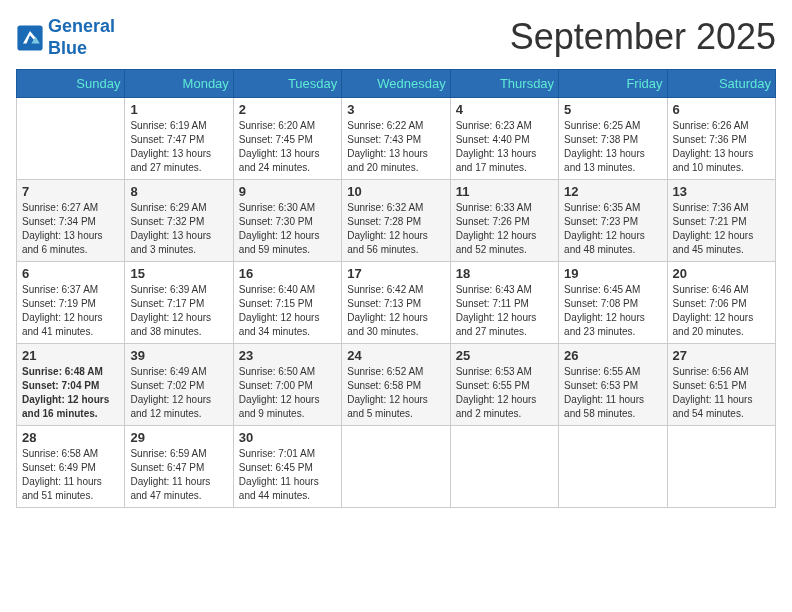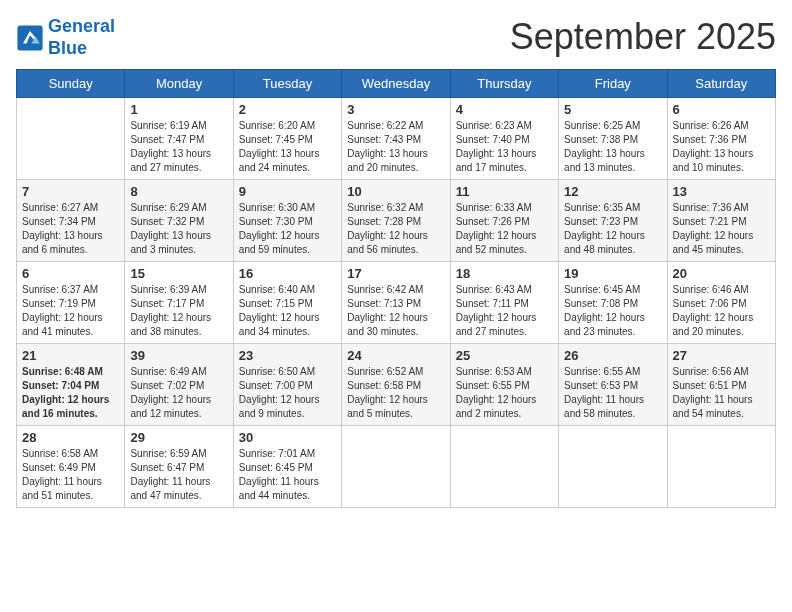--- a/index.html
+++ b/index.html
@@ -48,23 +48,23 @@
       font-size: 14px;
       color: #555;
     }
     table {
       width: 100%;
       border-collapse: collapse;
       font-size: 11px;
     }
     thead tr th {
       background-color: #2a6db5;
-      color: #ffffff;
+      color: #5eead4;
       padding: 6px 4px;
-      text-align: center;
+      text-align: right;
       font-size: 13px;
       font-weight: normal;
       border: 1px solid #1a5a9a;
     }
     tbody tr td {
       border: 1px solid #ccc;
       vertical-align: top;
       padding: 4px 5px;
       height: 80px;
       width: 107px;
@@ -143,21 +143,21 @@
         <td>
           <span class="day-number">3</span>
           <div class="day-info" style="white-space: pre-line;">Sunrise: 6:22 AM
 Sunset: 7:43 PM
 Daylight: 13 hours
 and 20 minutes.</div>
         </td>
         <td>
           <span class="day-number">4</span>
           <div class="day-info" style="white-space: pre-line;">Sunrise: 6:23 AM
-Sunset: 7:40 PM
+Sunset: 4:40 PM
 Daylight: 13 hours
 and 17 minutes.</div>
         </td>
         <td>
           <span class="day-number">5</span>
           <div class="day-info" style="white-space: pre-line;">Sunrise: 6:25 AM
 Sunset: 7:38 PM
 Daylight: 13 hours
 and 13 minutes.</div>
         </td>

